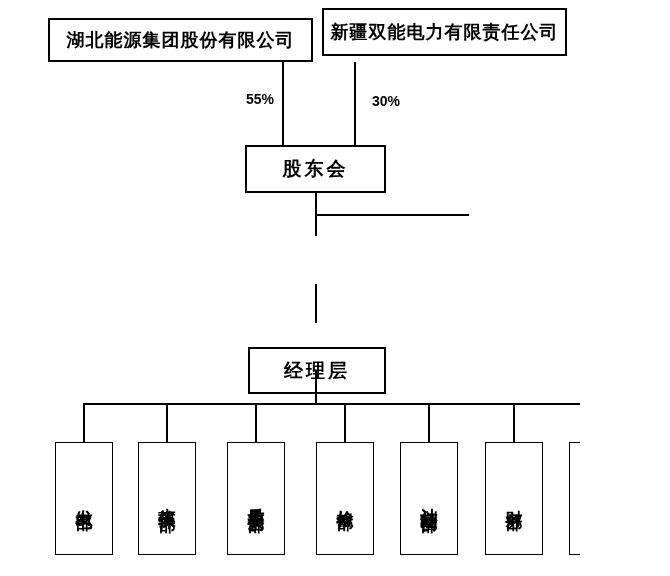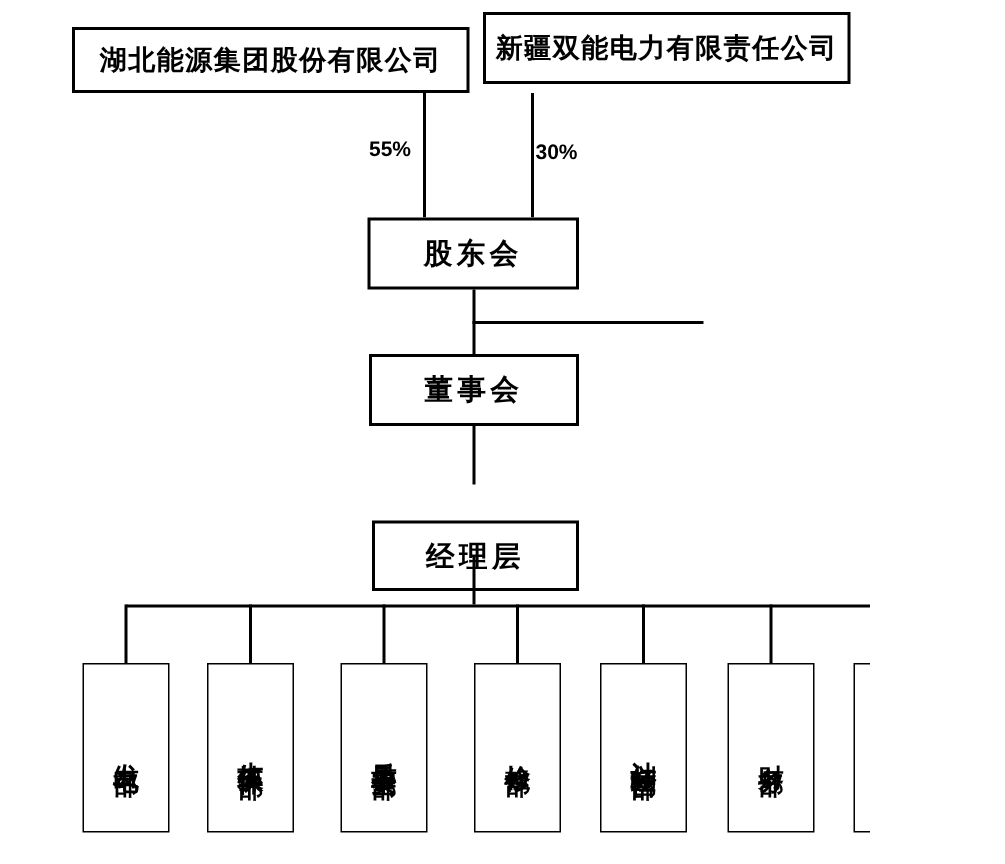--- a/index.html
+++ b/index.html
@@ -69,33 +69,30 @@
     <span>湖北能源集团股份有限公司</span>
   </div>
   <div class="box parent" style="left:322px; top:8px; width:245px; height:48px;">
     <span>新疆双能电力有限责任公司</span>
   </div>
 
   <div class="line" style="left:282px; top:62px; width:2px; height:83px;"></div>
   <div class="line" style="left:354px; top:62px; width:2px; height:83px;"></div>
 
   <div class="stake" style="left:246px; top:91px;">55%</div>
-  <div class="stake" style="left:357px; top:93px;">30%</div>
+  <div class="stake" style="left:372px; top:93px;">30%</div>
 
   <div class="box mid" style="left:245px; top:145px; width:141px; height:48px;">
     <span>股东会</span>
   </div>
 
   <div class="line" style="left:315px; top:193px; width:2px; height:43px;"></div>
   <div class="line" style="left:315px; top:214px; width:154px; height:2px;"></div>
 
 
-  <div class="box mid" style="left:246px; top:236px; width:140px; height:48px;">
-    <span>董事会</span>
-  </div>
 
   <div class="line" style="left:315px; top:284px; width:2px; height:39px;"></div>
 
   <div class="box mid" style="left:248px; top:323px; width:138px; height:47px;margin-top:24px;">
     <span>经理层</span>
   </div>
 
   <div class="line" style="left:315px; top:370px; width:2px; height:33px;"></div>
 
   <div class="line" style="left:84px; top:403px; width:514px; height:2px;"></div>

